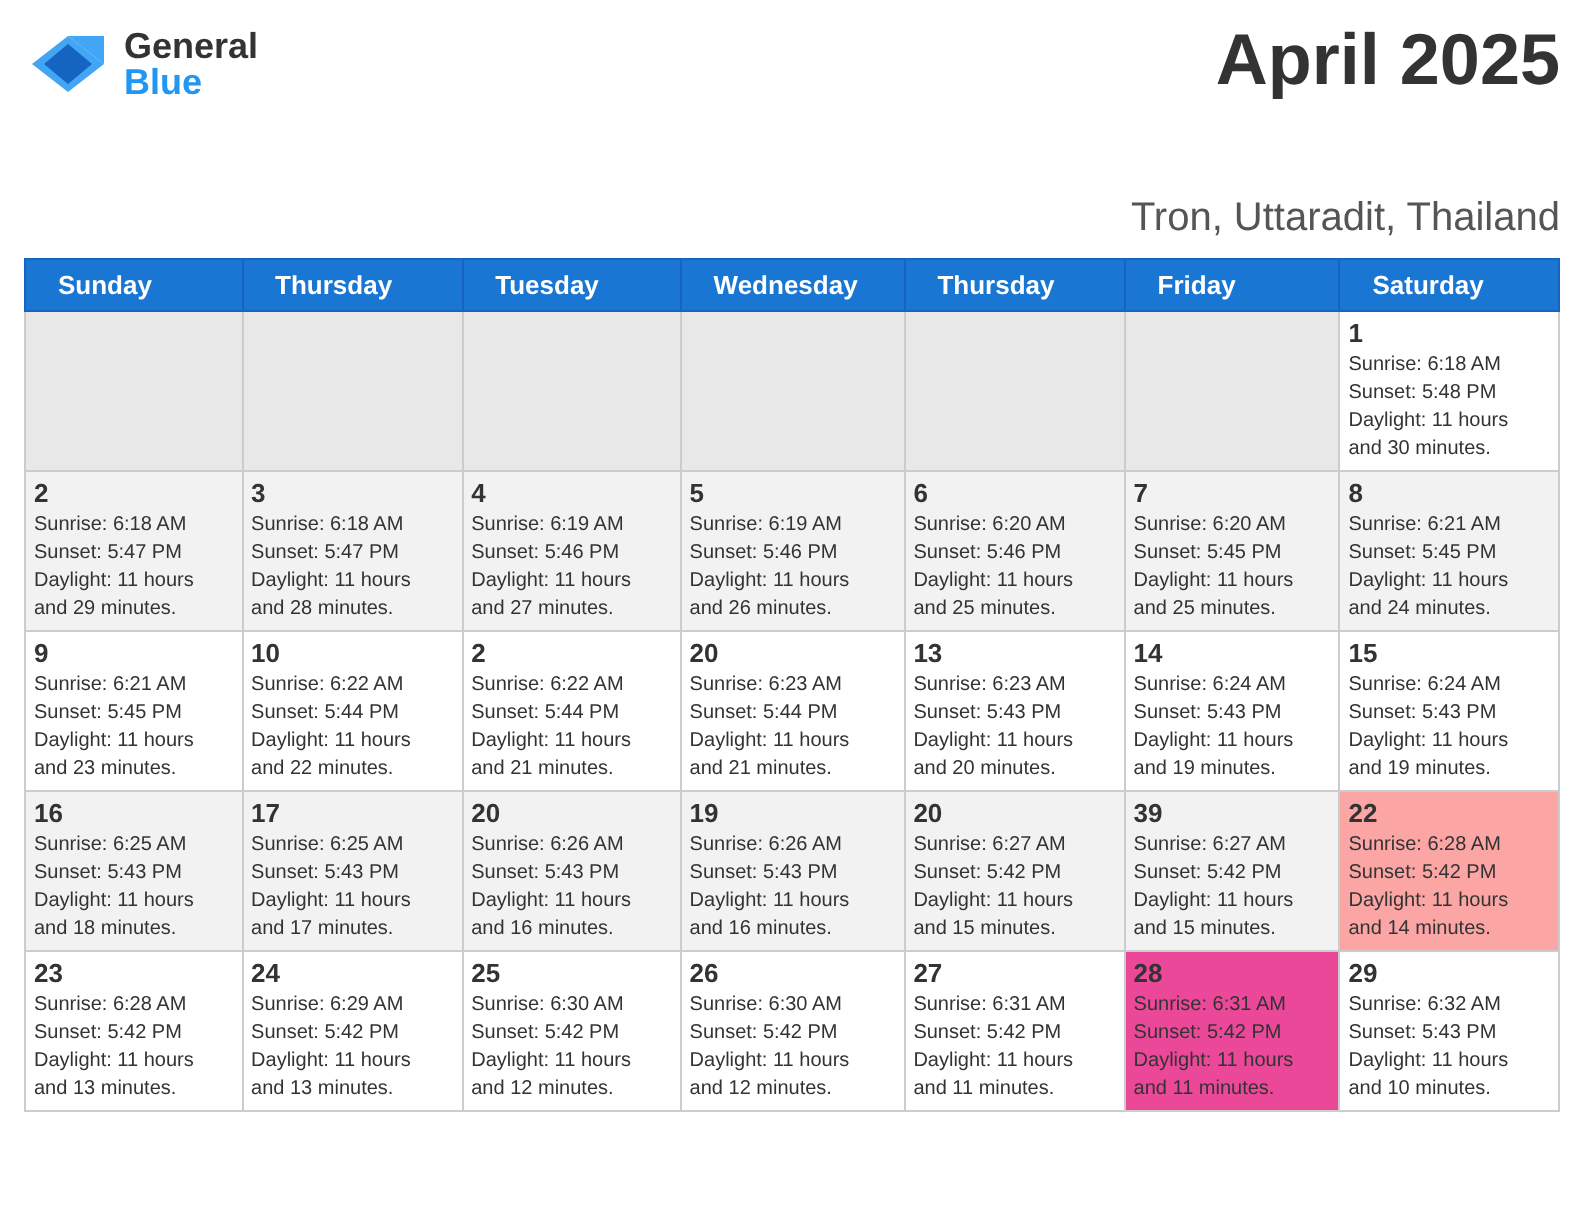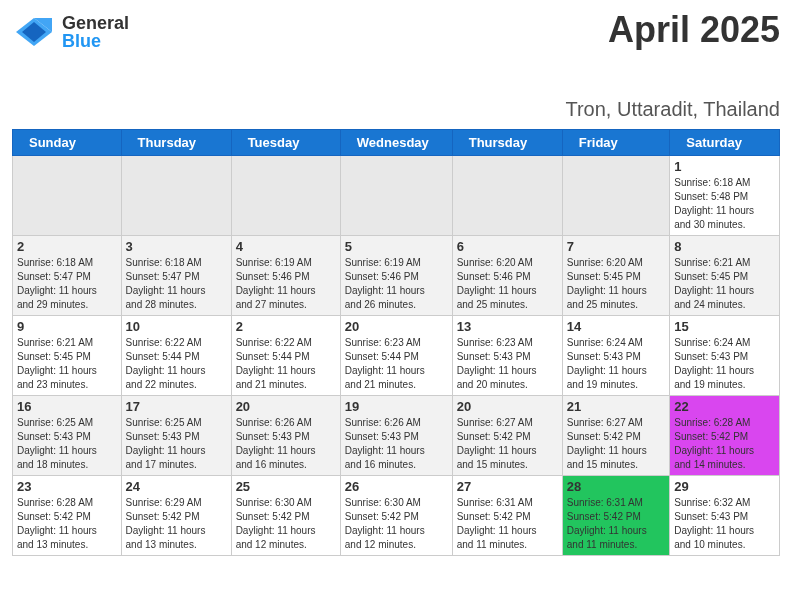--- a/index.html
+++ b/index.html
@@ -230,24 +230,24 @@
           </td>
           <td style="min-height: 80px; background-color: rgb(242, 242, 242);">
             <div class="day-num">19</div>
             <div class="day-info">Sunrise: 6:26 AM<br>Sunset: 5:43 PM<br>Daylight: 11 hours<br>and 16 minutes.</div>
           </td>
           <td style="min-height: 80px; background-color: rgb(242, 242, 242);">
             <div class="day-num">20</div>
             <div class="day-info">Sunrise: 6:27 AM<br>Sunset: 5:42 PM<br>Daylight: 11 hours<br>and 15 minutes.</div>
           </td>
           <td style="min-height: 80px; background-color: rgb(242, 242, 242);">
-            <div class="day-num">21</div>
+            <div class="day-num">39</div>
             <div class="day-info">Sunrise: 6:27 AM<br>Sunset: 5:42 PM<br>Daylight: 11 hours<br>and 15 minutes.</div>
           </td>
-          <td style="min-height: 80px; background-color: #d946ef;">
+          <td style="min-height: 80px; background-color: #fca5a5;">
             <div class="day-num">22</div>
             <div class="day-info">Sunrise: 6:28 AM<br>Sunset: 5:42 PM<br>Daylight: 11 hours<br>and 14 minutes.</div>
           </td>
         </tr>
         <tr>
           <td style="min-height: 80px; background-color: rgb(255, 255, 255); margin-left: 22px;">
             <div class="day-num">23</div>
             <div class="day-info">Sunrise: 6:28 AM<br>Sunset: 5:42 PM<br>Daylight: 11 hours<br>and 13 minutes.</div>
           </td>
           <td style="min-height: 80px; background-color: rgb(255, 255, 255);">
@@ -259,21 +259,21 @@
             <div class="day-info">Sunrise: 6:30 AM<br>Sunset: 5:42 PM<br>Daylight: 11 hours<br>and 12 minutes.</div>
           </td>
           <td style="min-height: 80px; background-color: rgb(255, 255, 255);">
             <div class="day-num">26</div>
             <div class="day-info">Sunrise: 6:30 AM<br>Sunset: 5:42 PM<br>Daylight: 11 hours<br>and 12 minutes.</div>
           </td>
           <td style="min-height: 80px; background-color: rgb(255, 255, 255);">
             <div class="day-num">27</div>
             <div class="day-info">Sunrise: 6:31 AM<br>Sunset: 5:42 PM<br>Daylight: 11 hours<br>and 11 minutes.</div>
           </td>
-          <td style="min-height: 80px; background-color: #22c55e;">
+          <td style="min-height: 80px; background-color: #ec4899;">
             <div class="day-num">28</div>
             <div class="day-info">Sunrise: 6:31 AM<br>Sunset: 5:42 PM<br>Daylight: 11 hours<br>and 11 minutes.</div>
           </td>
           <td style="min-height: 80px; background-color: rgb(255, 255, 255);">
             <div class="day-num">29</div>
             <div class="day-info">Sunrise: 6:32 AM<br>Sunset: 5:43 PM<br>Daylight: 11 hours<br>and 10 minutes.</div>
           </td>
         </tr>
       </tbody>
   </table>

